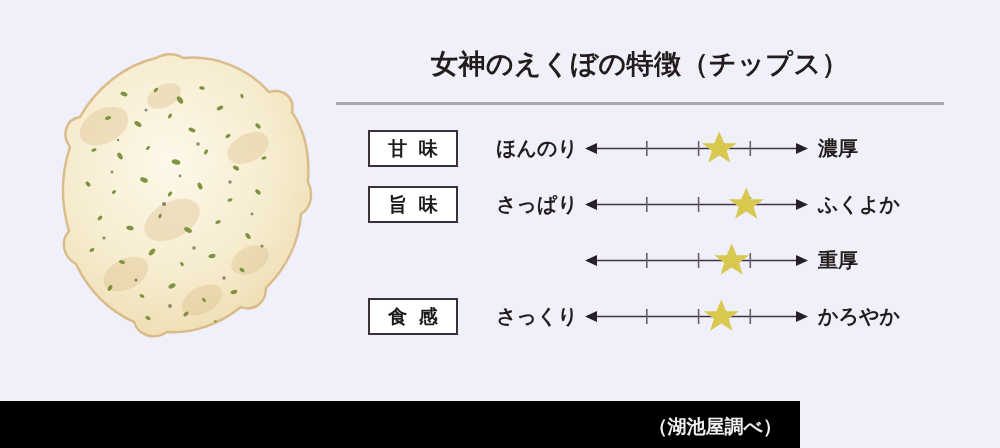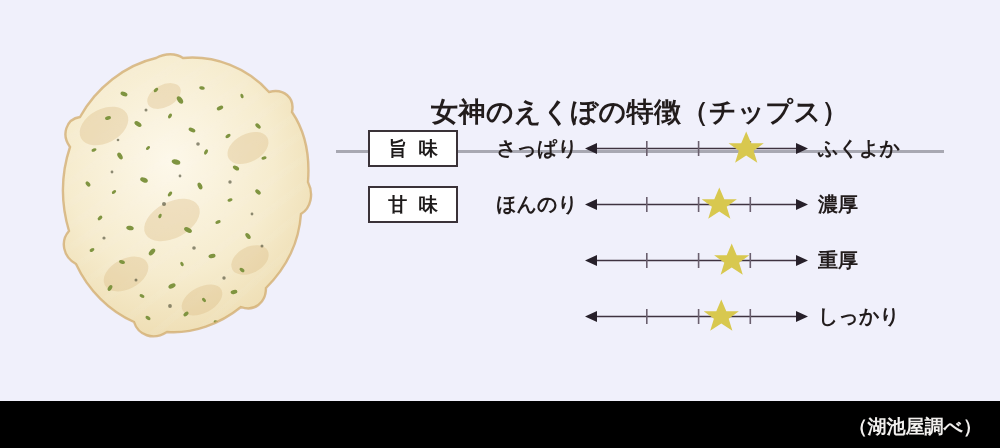--- a/index.html
+++ b/index.html
@@ -46,21 +46,20 @@
 
   #panel-title {
     font-size: 27px;
     font-weight: bold;
     color: #221c1c;
     text-align: center;
     letter-spacing: 0.5px;
     line-height: 40px;
     height: 42px;
     white-space: nowrap;
-    margin-top: 48px;
   }
 
   #title-rule {
     height: 3px;
     background: #a8a8b2;
     width: 608px;
     margin-top: 16px;
   }
 
   
@@ -130,21 +129,21 @@
     width: 223px;
     height: 37px;
   }
   .scale-svg { display: block; width: 223px; height: 37px; overflow: visible; }
 
   
   #footer-band {
     position: absolute;
     left: 0;
     top: 401px;
-    width: 1000px;
+    width: 800px;
     height: 47px;
     background: #000000;
   }
   #footer-note {
     position: absolute;
     right: 18px;
     top: 0;
     height: 47px;
     line-height: 52px;
     font-size: 19px;
@@ -314,89 +313,91 @@
 
   <div id="panel">
 
     <div id="panel-title">女神のえくぼの特徴（チップス）</div>
 
     <div id="title-rule"></div>
 
     <div id="rows">
 
       <div class="attr-row">
+        <div class="attr-tag">甘 味</div>
+        <div class="attr-left-label">ほんのり</div>
+        <div class="attr-scale">
+          <svg class="scale-svg" viewBox="0 0 223 37" xmlns="http://www.w3.org/2000/svg">
+            <line x1="8" y1="18.5" x2="215" y2="18.5" stroke="#3f3340" stroke-width="1.7"></line>
+            <polygon points="0,18.5 12,13 12,24" fill="#27202a"></polygon>
+            <polygon points="223,18.5 211,13 211,24" fill="#27202a"></polygon>
+            <g stroke="#6a5f6e" stroke-width="1.6">
+              <line x1="61.8" y1="11" x2="61.8" y2="26"></line>
+              <line x1="113.6" y1="11" x2="113.6" y2="26"></line>
+              <line x1="165.3" y1="11" x2="165.3" y2="26"></line>
+            </g>
+            <polygon class="star-marker" points="0,-17 5.0,-5.3 17.6,-5.3 7.4,2.2 11.1,14.2 0,7.0 -11.1,14.2 -7.4,2.2 -17.6,-5.3 -5.0,-5.3" fill="#d8c84f" transform="translate(134.3,18.5)"></polygon>
+          </svg>
+        </div>
+        <div class="attr-right-label">濃厚</div>
+      </div>
+
+      <div class="attr-row">
         <div class="attr-tag">旨 味</div>
         <div class="attr-left-label">さっぱり</div>
         <div class="attr-scale">
           <svg class="scale-svg" viewBox="0 0 223 37" xmlns="http://www.w3.org/2000/svg">
             <line x1="8" y1="18.5" x2="215" y2="18.5" stroke="#3f3340" stroke-width="1.7"></line>
             <polygon points="0,18.5 12,13 12,24" fill="#27202a"></polygon>
             <polygon points="223,18.5 211,13 211,24" fill="#27202a"></polygon>
             <g stroke="#6a5f6e" stroke-width="1.6">
               <line x1="61.8" y1="11" x2="61.8" y2="26"></line>
               <line x1="113.6" y1="11" x2="113.6" y2="26"></line>
               <line x1="165.3" y1="11" x2="165.3" y2="26"></line>
             </g>
             <polygon class="star-marker" points="0,-17 5.0,-5.3 17.6,-5.3 7.4,2.2 11.1,14.2 0,7.0 -11.1,14.2 -7.4,2.2 -17.6,-5.3 -5.0,-5.3" fill="#d8c84f" transform="translate(161.2,18.5)"></polygon>
           </svg>
         </div>
         <div class="attr-right-label">ふくよか</div>
       </div>
 
       <div class="attr-row">
-        <div class="attr-tag">甘 味</div>
-        <div class="attr-left-label">ほんのり</div>
-        <div class="attr-scale">
-          <svg class="scale-svg" viewBox="0 0 223 37" xmlns="http://www.w3.org/2000/svg">
-            <line x1="8" y1="18.5" x2="215" y2="18.5" stroke="#3f3340" stroke-width="1.7"></line>
-            <polygon points="0,18.5 12,13 12,24" fill="#27202a"></polygon>
-            <polygon points="223,18.5 211,13 211,24" fill="#27202a"></polygon>
-            <g stroke="#6a5f6e" stroke-width="1.6">
-              <line x1="61.8" y1="11" x2="61.8" y2="26"></line>
-              <line x1="113.6" y1="11" x2="113.6" y2="26"></line>
-              <line x1="165.3" y1="11" x2="165.3" y2="26"></line>
-            </g>
-            <polygon class="star-marker" points="0,-17 5.0,-5.3 17.6,-5.3 7.4,2.2 11.1,14.2 0,7.0 -11.1,14.2 -7.4,2.2 -17.6,-5.3 -5.0,-5.3" fill="#d8c84f" transform="translate(134.3,18.5)"></polygon>
-          </svg>
-        </div>
-        <div class="attr-right-label">濃厚</div>
-      </div>
-
-      <div class="attr-row">
         <div class="attr-scale">
           <svg class="scale-svg" viewBox="0 0 223 37" xmlns="http://www.w3.org/2000/svg">
             <line x1="8" y1="18.5" x2="215" y2="18.5" stroke="#3f3340" stroke-width="1.7"></line>
             <polygon points="0,18.5 12,13 12,24" fill="#27202a"></polygon>
             <polygon points="223,18.5 211,13 211,24" fill="#27202a"></polygon>
             <g stroke="#6a5f6e" stroke-width="1.6">
               <line x1="61.8" y1="11" x2="61.8" y2="26"></line>
               <line x1="113.6" y1="11" x2="113.6" y2="26"></line>
               <line x1="165.3" y1="11" x2="165.3" y2="26"></line>
             </g>
             <polygon class="star-marker" points="0,-17 5.0,-5.3 17.6,-5.3 7.4,2.2 11.1,14.2 0,7.0 -11.1,14.2 -7.4,2.2 -17.6,-5.3 -5.0,-5.3" fill="#d8c84f" transform="translate(146.7,18.5)"></polygon>
           </svg>
         </div>
         <div class="attr-right-label">重厚</div>
       </div>
 
       <div class="attr-row">
+        <div class="attr-tag">食 感</div>
+        <div class="attr-left-label">さっくり</div>
         <div class="attr-scale">
           <svg class="scale-svg" viewBox="0 0 223 37" xmlns="http://www.w3.org/2000/svg">
             <line x1="8" y1="18.5" x2="215" y2="18.5" stroke="#3f3340" stroke-width="1.7"></line>
             <polygon points="0,18.5 12,13 12,24" fill="#27202a"></polygon>
             <polygon points="223,18.5 211,13 211,24" fill="#27202a"></polygon>
             <g stroke="#6a5f6e" stroke-width="1.6">
               <line x1="61.8" y1="11" x2="61.8" y2="26"></line>
               <line x1="113.6" y1="11" x2="113.6" y2="26"></line>
               <line x1="165.3" y1="11" x2="165.3" y2="26"></line>
             </g>
             <polygon class="star-marker" points="0,-17 5.0,-5.3 17.6,-5.3 7.4,2.2 11.1,14.2 0,7.0 -11.1,14.2 -7.4,2.2 -17.6,-5.3 -5.0,-5.3" fill="#d8c84f" transform="translate(136.3,18.5)"></polygon>
           </svg>
         </div>
-        <div class="attr-right-label">しっかり</div>
+        <div class="attr-right-label">かろやか</div>
       </div>
 
     </div>
   </div>
 
   <div id="footer-band">
     <div id="footer-note">（湖池屋調べ）</div>
   </div>
 
 </div>

